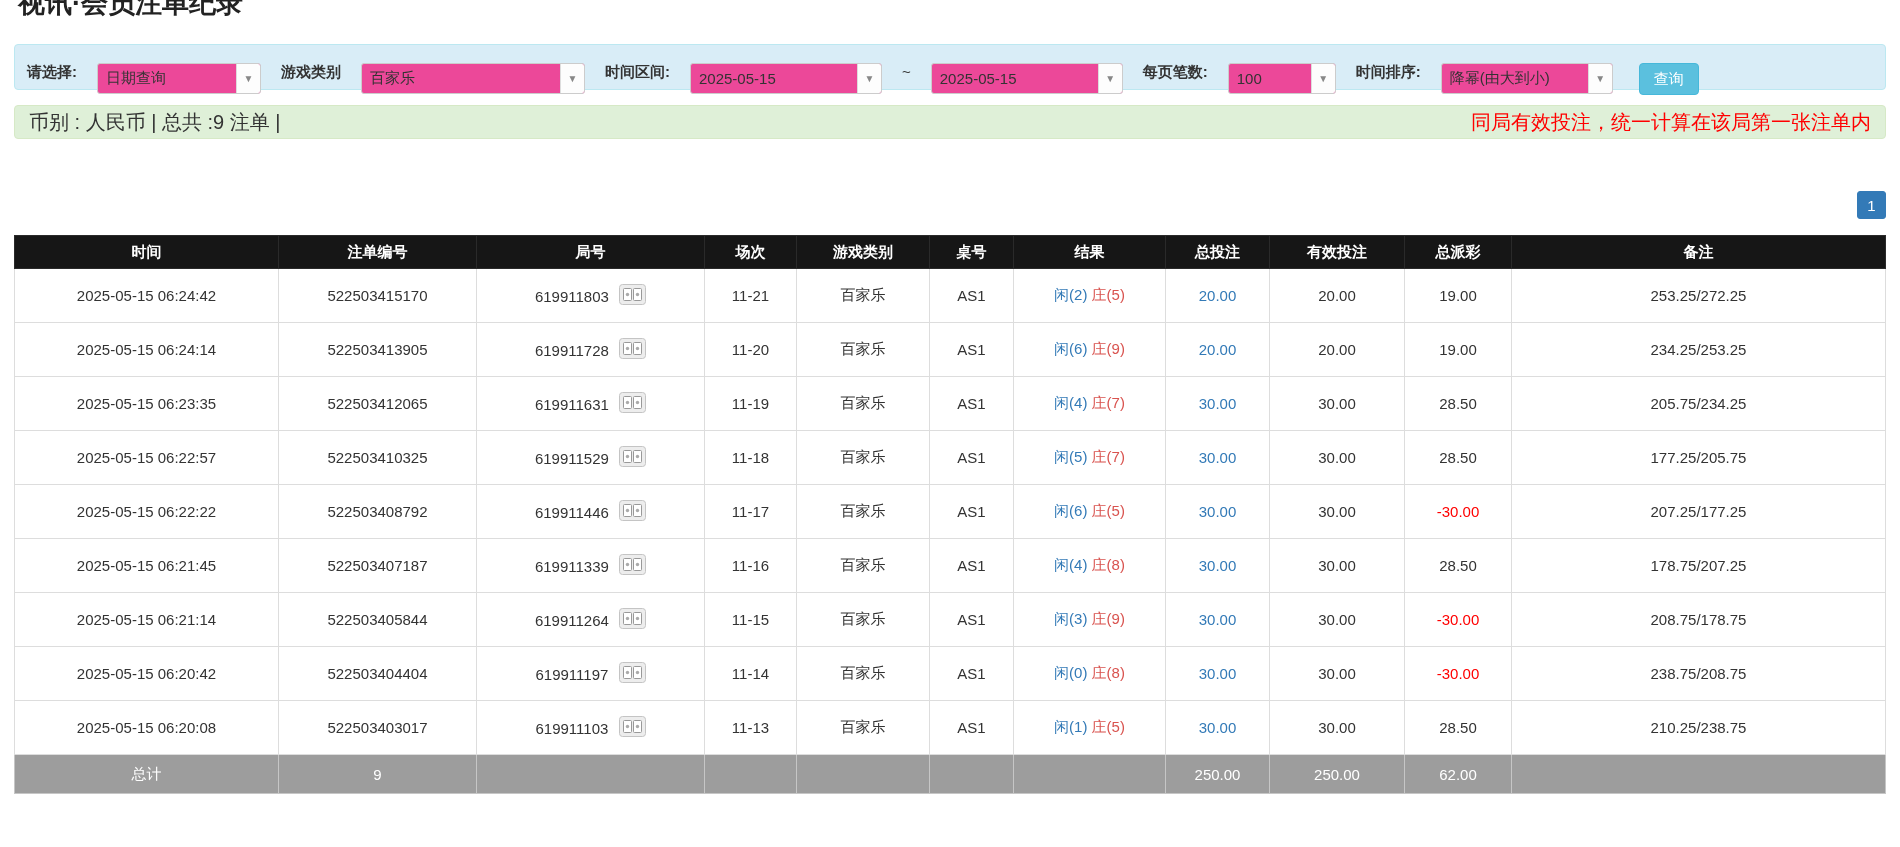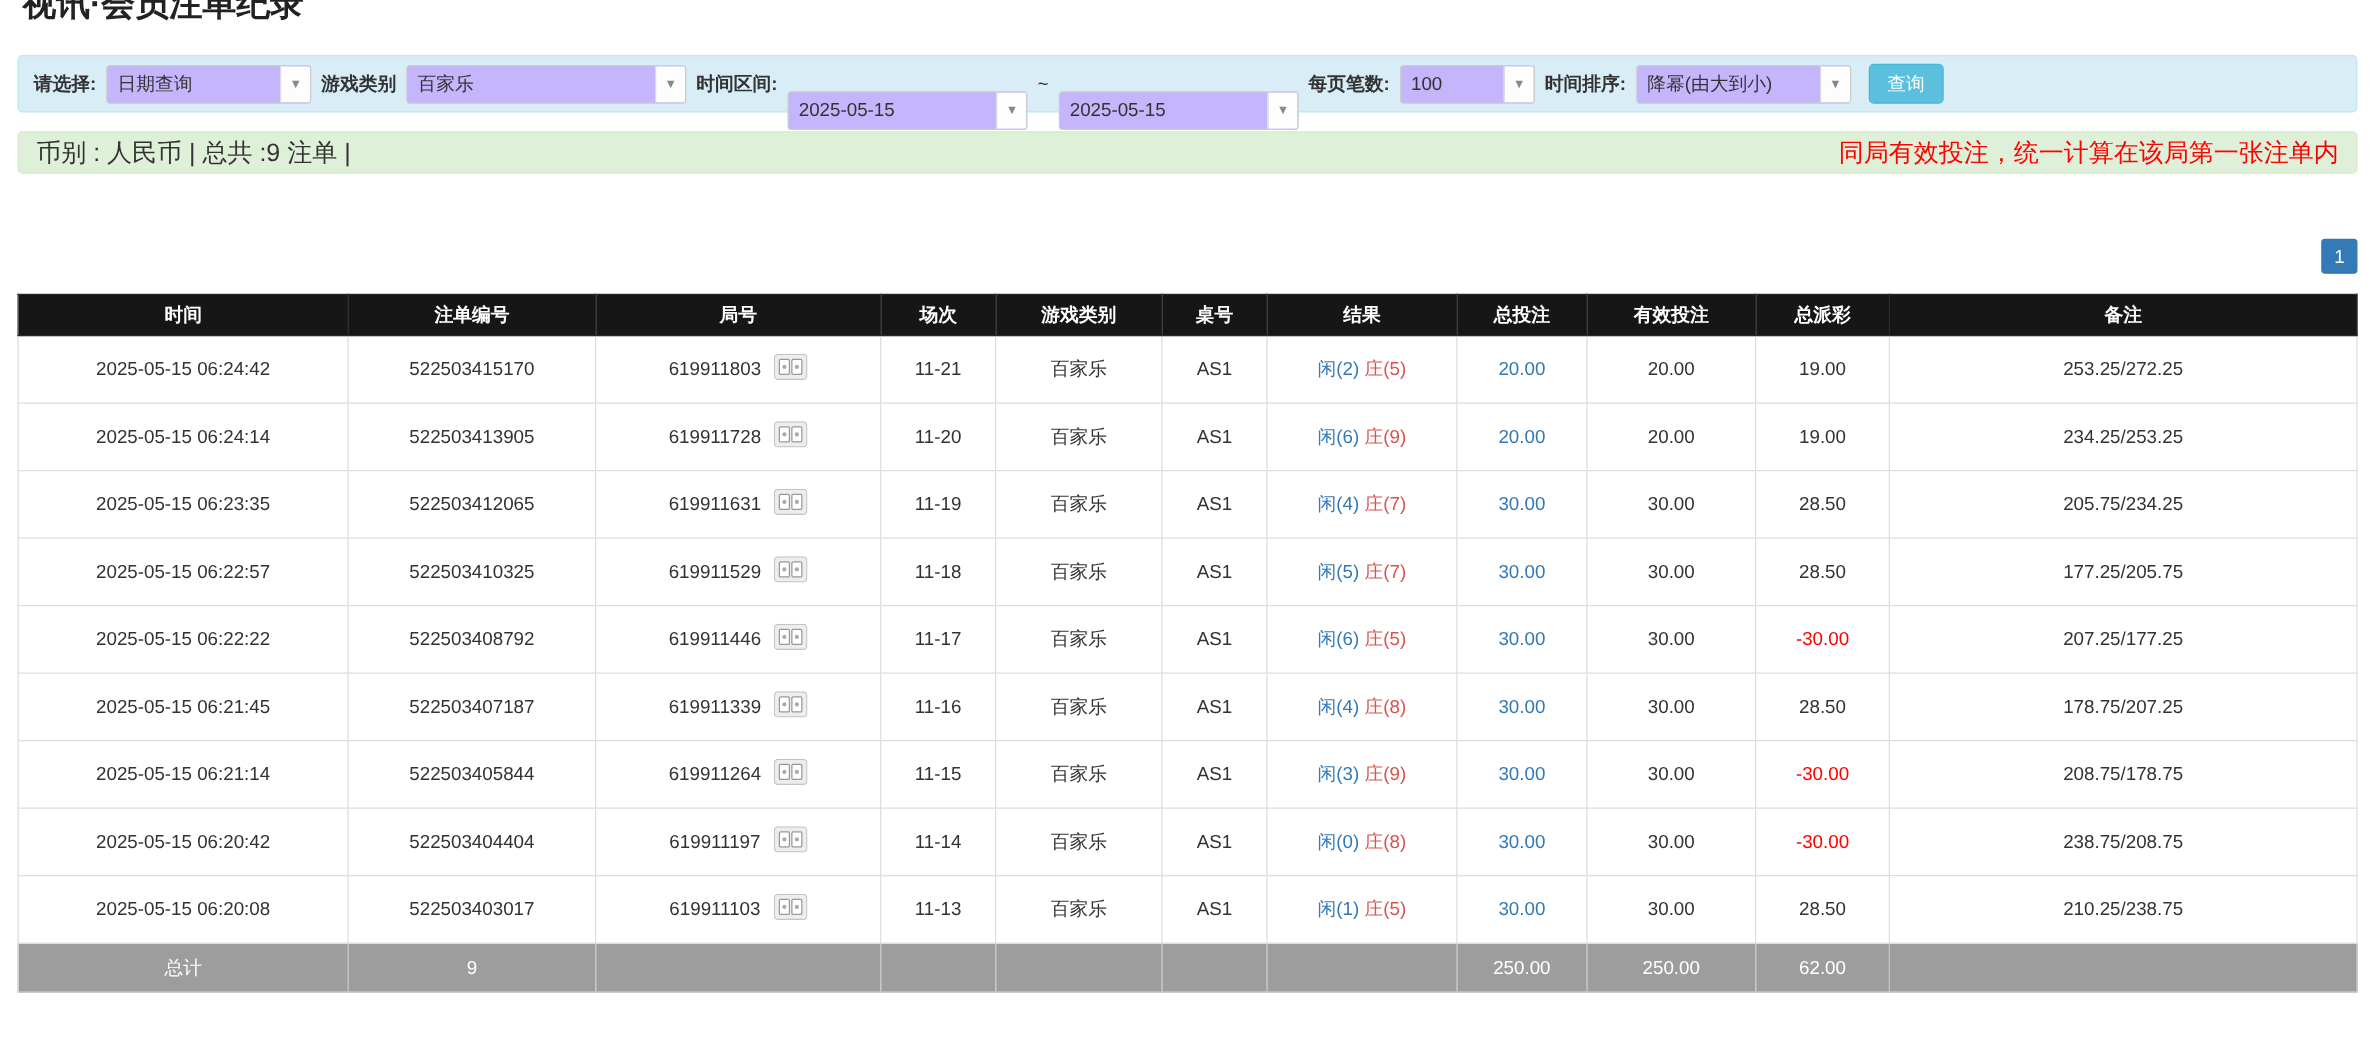--- a/index.html
+++ b/index.html
@@ -5,32 +5,32 @@
   * { margin:0; padding:0; box-sizing:border-box; }
   html,body { width:1900px; height:847px; background:#fff; overflow:hidden;
     font-family:"Liberation Sans","DejaVu Sans",sans-serif; color:#333; }
   .page { padding:0 14px; }
 
   .page-title { font-size:27px; font-weight:bold; color:#222;
     margin:-12px 0 0 4px; line-height:30px; white-space:nowrap; }
 
   
   .filter-bar { margin-top:26px; background:#d9edf7; border:1px solid #bce8f1;
-    border-radius:4px; padding:7px 12px; display:flex; align-items:center;
-    gap:8px; height:46px; }
+    border-radius:4px; padding:18px 12px; display:flex; 
+    gap:20px; height:46px; }
   .lbl { font-size:15px; font-weight:bold; color:#333; white-space:nowrap; }
-  .combo { background:#c4b5fd; border:1px solid #ccc; border-radius:3px; height:31px;
+  .combo { background:#ec4899; border:1px solid #ccc; border-radius:3px; height:31px;
     display:flex; align-items:stretch; overflow:hidden; cursor:pointer; }
   .combo-text { flex:1; font-size:15px; padding:0 8px; display:flex; align-items:center;
     white-space:nowrap; overflow:hidden; }
   .combo-arrow { width:24px; border-left:1px solid #ddd; display:flex; align-items:center;
     justify-content:center; color:#888; font-size:10px; background:#fdfdfd; }
   .w-qtype { width:164px; }
   .w-game  { width:224px; }
-  .w-date  { width:192px;margin-top:43px; }
+  .w-date  { width:192px; }
   .w-size  { width:108px; }
   .w-sort  { width:172px; }
   .tilde { font-size:15px; color:#333; }
   .btn-query { margin-left:6px; background:#5bc0de; border:1px solid #46b8da; color:#fff;
     font-size:15px; height:32px; padding:0 14px; border-radius:4px; cursor:pointer;
     font-family:inherit; }
 
   
   .summary-bar { margin-top:15px; background:#dff0d8; border:1px solid #d6e9c6;
     border-radius:4px; padding:0 14px; height:34px; display:flex; align-items:center;

